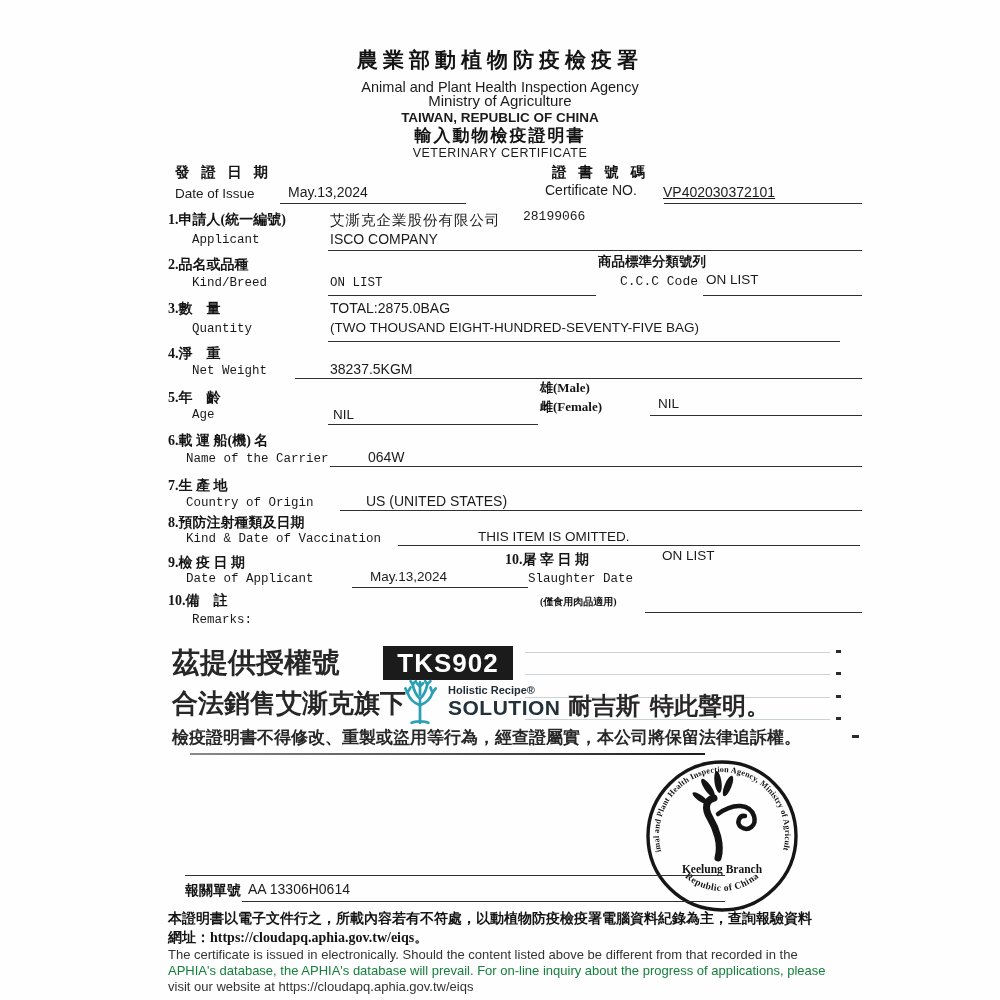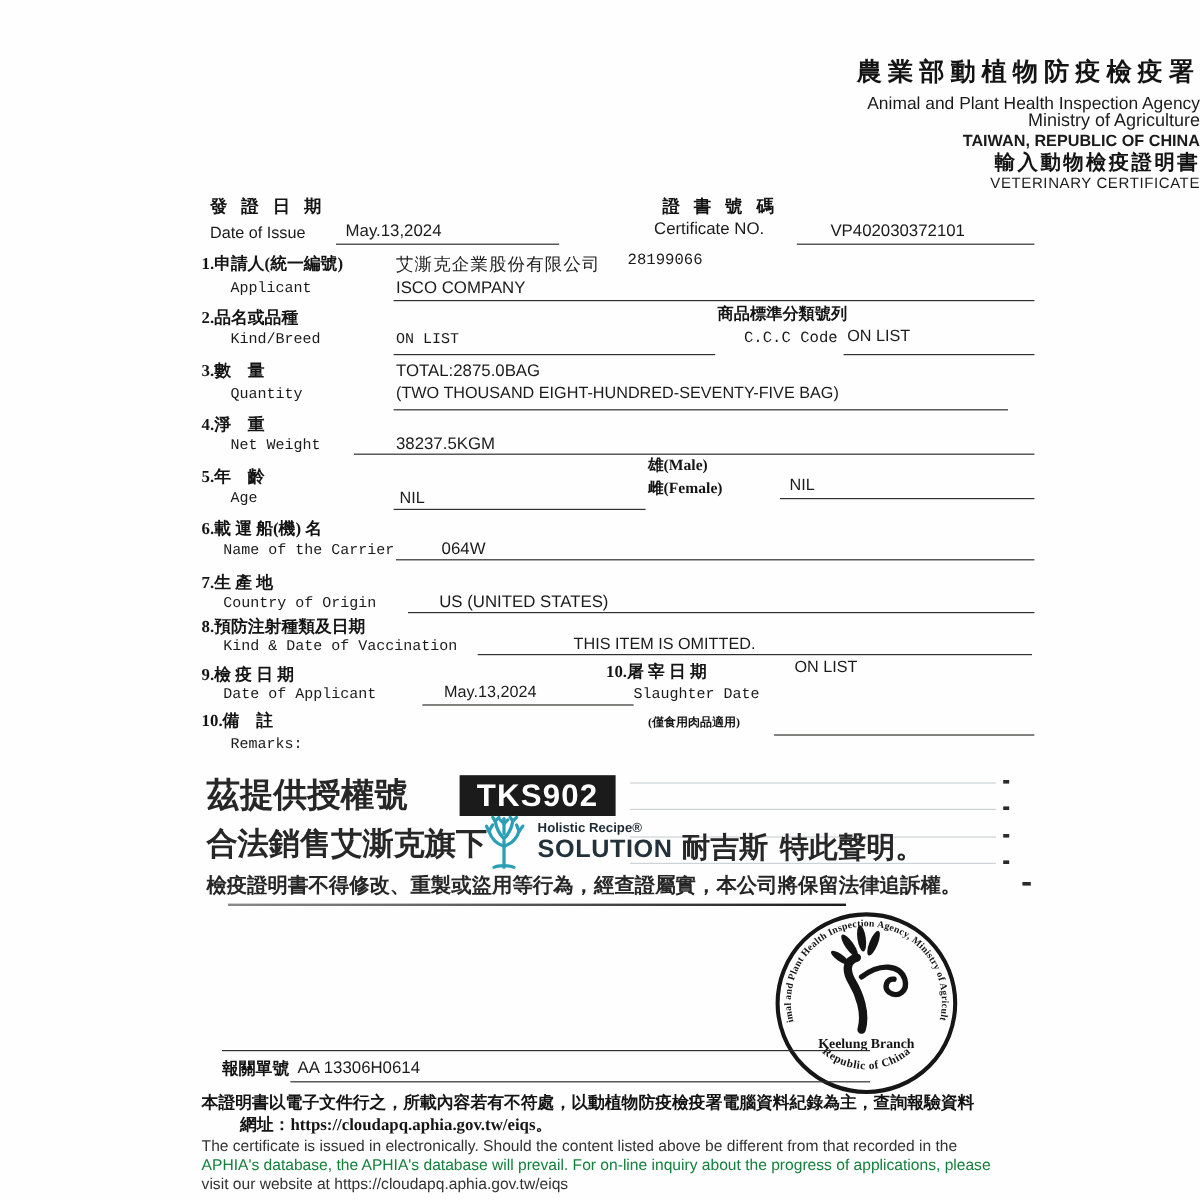--- a/index.html
+++ b/index.html
@@ -1,20 +1,20 @@
 <!DOCTYPE html>
 <html><head>
 <meta charset="utf-8">
 <style>
   html,body{margin:0;padding:0;}
   body{width:1000px;height:1000px;background:#ffffff;position:relative;
        font-family:"Liberation Sans",sans-serif;color:#1d1d1d;overflow:hidden;}
   .page{position:absolute;inset:0;background:#fefefe;}
   .abs{position:absolute;white-space:nowrap;}
-  .ctr{left:0;right:0;text-align:right;}
+  .ctr{left:0;right:0;text-align:center;}
   .zh{font-family:"Liberation Serif",serif;font-weight:bold;color:#141414;}
   .zhn{font-family:"Liberation Serif",serif;font-weight:normal;color:#222;}
   .mono{font-family:"Liberation Mono",monospace;color:#1a1a1a;}
   .sans{font-family:"Liberation Sans",sans-serif;color:#1b1b1b;}
   .rule{position:absolute;height:0;border-top:1.7px solid #30302f;}
   .frule{position:absolute;height:0;border-top:1px solid #ccd3d7;}
   .dot{position:absolute;background:#2b2b2b;width:5px;height:3px;}
   .authbox{position:absolute;background:#1b1b1b;color:#ffffff;display:flex;
            align-items:center;justify-content:center;
            font-weight:bold;font-size:26px;letter-spacing:1px;}
@@ -33,21 +33,21 @@
   <div class="abs ctr zh" style="top:124px;font-size:17px;letter-spacing:2px;">輸入動物檢疫證明書</div>
   <div class="abs ctr sans" style="top:146px;font-size:12.5px;letter-spacing:.5px;">VETERINARY CERTIFICATE</div>
 
   <div class="abs zh" style="left:175px;top:163px;font-size:14.5px;letter-spacing:4px;">發 證 日 期</div>
   <div class="abs sans" style="left:175px;top:186px;font-size:13.5px;">Date of Issue</div>
   <div class="abs sans" style="left:288px;top:184px;font-size:14px;">May.13,2024</div>
   <div class="rule" style="left:280px;top:203px;width:186px;"></div>
 
   <div class="abs zh" style="left:552px;top:163px;font-size:14.5px;letter-spacing:4px;">證 書 號 碼</div>
   <div class="abs sans" style="left:545px;top:168px;font-size:14px;margin-top:14px;">Certificate NO.</div>
-  <div class="abs sans" style="left:692px;top:184px;font-size:14px;">VP402030372101</div>
+  <div class="abs sans" style="left:663px;top:184px;font-size:14px;text-decoration:underline;">VP402030372101</div>
   <div class="rule" style="left:664px;top:203px;width:198px;"></div>
 
   <div class="abs zh" style="left:168px;top:211px;font-size:14px;">1.申請人(統一編號)</div>
   <div class="abs zhn" style="left:330px;top:211px;font-size:14.5px;letter-spacing:1px;">艾澌克企業股份有限公司</div>
   <div class="abs mono" style="left:523px;top:209px;font-size:13px;">28199066</div>
   <div class="abs mono" style="left:192px;top:233px;font-size:12.5px;">Applicant</div>
   <div class="abs sans" style="left:330px;top:231px;font-size:14px;">ISCO COMPANY</div>
   <div class="rule" style="left:328px;top:250px;width:534px;"></div>
 
   <div class="abs zh" style="left:168px;top:256px;font-size:14px;">2.品名或品種</div>
@@ -181,18 +181,18 @@
     </g>
     <text x="92" y="121" text-anchor="middle" font-family="Liberation Serif, serif" font-size="11.5" font-weight="bold" fill="#131313">Keelung Branch</text>
   </svg>
 
   <div class="rule" style="left:185px;top:875px;width:540px;"></div>
   <div class="abs zh" style="left:185px;top:882px;font-size:14px;">報關單號</div>
   <div class="abs sans" style="left:248px;top:881px;font-size:14px;">AA 13306H0614</div>
   <div class="rule" style="left:242px;top:901px;width:483px;"></div>
 
   <div class="abs zh" style="left:168px;top:910px;font-size:14px;">本證明書以電子文件行之，所載內容若有不符處，以動植物防疫檢疫署電腦資料紀錄為主，查詢報驗資料</div>
-  <div class="abs zh" style="left:168px;top:929px;font-size:14px;margin-left:32px;">網址：https://cloudapq.aphia.gov.tw/eiqs。</div>
+  <div class="abs zh" style="left:168px;top:929px;font-size:14px;">網址：https://cloudapq.aphia.gov.tw/eiqs。</div>
   <div class="abs sans" style="left:168px;top:947px;font-size:13px;color:#333;">The certificate is issued in electronically. Should the content listed above be different from that recorded in the</div>
   <div class="abs sans" style="left:168px;top:963px;font-size:13px;color:#15803d;">APHIA's database, the APHIA's database will prevail. For on-line inquiry about the progress of applications, please</div>
   <div class="abs sans" style="left:168px;top:979px;font-size:13px;color:#333;">visit our website at https://cloudapq.aphia.gov.tw/eiqs</div>
 
 </div>
 
 </body></html>

